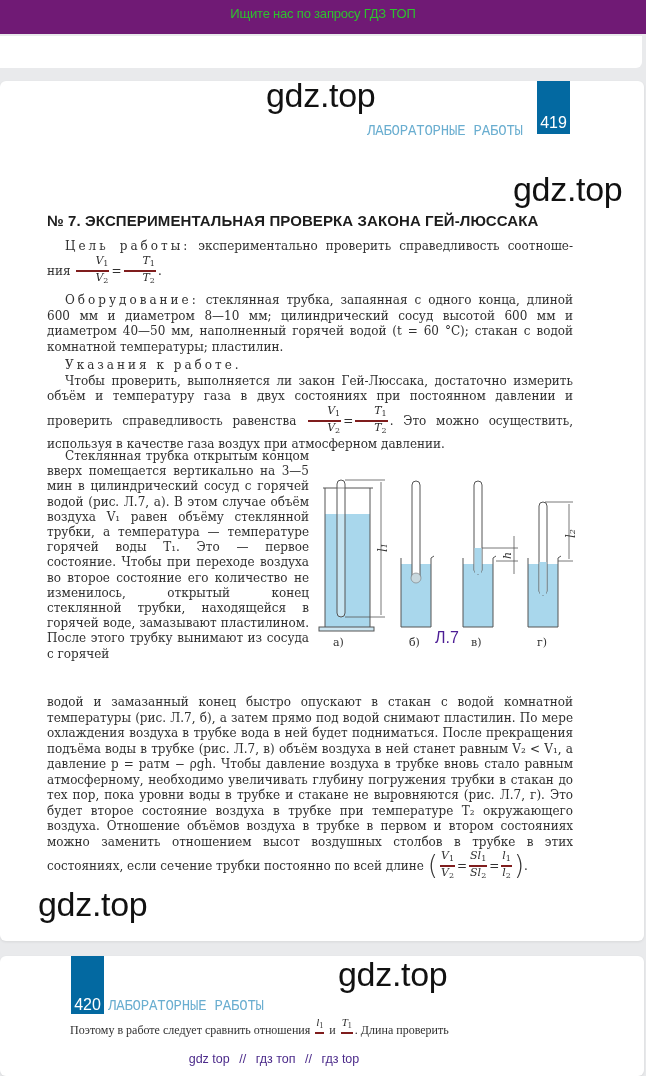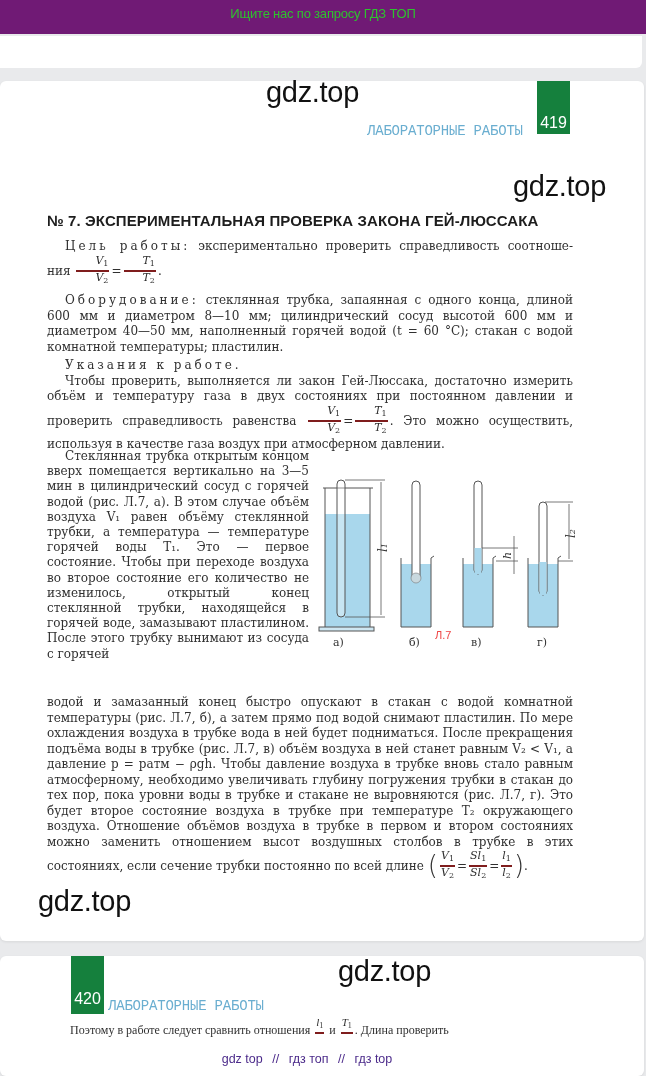--- a/index.html
+++ b/index.html
@@ -24,24 +24,24 @@
   }
   .page {
     position:absolute; background:#ffffff; border-radius:6px;
     box-shadow:0 1px 3px rgba(0,0,0,0.08);
   }
   #page419 { left:0; top:81px; width:644px; height:860px; }
   #page420 { left:0; top:956px; width:644px; height:120px; }
 
   .wm {
     position:absolute; font-family:"Liberation Sans", sans-serif;
-    font-size:29px; color:#111; line-height:1; letter-spacing:-0.3px;
+    font-size:34px; color:#111; line-height:1; letter-spacing:-0.3px;
   }
   .tab-num {
-    position:absolute; background:#15803d; color:#fff;
+    position:absolute; background:#0369a1; color:#fff;
     font-family:"Liberation Sans", sans-serif; font-size:16px;
     display:flex; align-items:flex-end; justify-content:center;
   }
   .run-head {
     position:absolute; font-family:Liberation Mono, monospace;
     font-size:14px; color:#6aaed0; letter-spacing:-0.2px;
   }
   .txt {
     position:absolute; left:47px; width:526px;
     font-size:12px; line-height:15.5px; text-align:justify;
@@ -62,25 +62,25 @@
   }
   .frac .num { border-bottom:2px solid #7f1d1d; padding:0 1px; }
   .frac .den { padding:0 1px; }
   .sub { font-size:8px; vertical-align:-2px; font-style:normal; }
   .paren { font-size:26px; font-weight:100; vertical-align:middle; color:#333; font-family:"DejaVu Sans", sans-serif; }
   .fig {
     position:absolute; left:313px; top:385px; width:285px; height:190px;
   }
   .fig-caption {
     position:absolute; left:435px; top:548px;
-    font-family:"Liberation Sans", sans-serif; font-size:11px; color:#ef4444;
+    font-family:"Liberation Sans", sans-serif; font-size:16px; color:#4c1d95;
   }
   .bottom-links {
     position:absolute; left:0; top:1052px; width:548px; text-align:center;
-    font-family:"Liberation Sans", sans-serif; font-size:12.5px; color:#4b2a8a;padding-left:33px;
+    font-family:"Liberation Sans", sans-serif; font-size:12.5px; color:#4b2a8a;
   }
   .bottom-links span { margin:0 3px; }
 </style>
 </head>
 <body>
 
 <div class="topbar">
   <a class="promo">Ищите нас по запросу ГДЗ ТОП</a>
 </div>
 <div class="blankbar"></div>
@@ -193,21 +193,21 @@
           <span class="num"><span>l</span><span class="sub">1</span></span>
           <span class="den"><span>l</span><span class="sub">2</span></span>
         </span><span class="paren">)</span>.
     </p>
   </div>
 
   <div class="wm" style="left:38px; top:806px;">gdz.top</div>
 </div>
 
 <div class="page" id="page420">
-  <div class="tab-num" style="left:71px; top:0; width:33px; height:58px; padding-bottom:6px; box-sizing:border-box;">420</div>
+  <div class="tab-num" style="left:71px; top:0; width:33px; height:58px; padding-bottom:0; box-sizing:border-box;">420</div>
   <div class="run-head" style="left:108px; top:42px;">ЛАБОРАТОРНЫЕ РАБОТЫ</div>
   <div class="wm" style="left:338px; top:1px;">gdz.top</div>
   <div class="txt" style="left:70px; top:60px; width:530px;font-family:Liberation Serif, serif;">
     <p class="noindent"><span>Поэтому в работе следует сравнить отношения</span>
       <span class="frac">
           <span class="num"><span>l</span><span class="sub">1</span></span>
           <span class="den">&nbsp;</span>
         </span>
       <span>и</span>
       <span class="frac">

